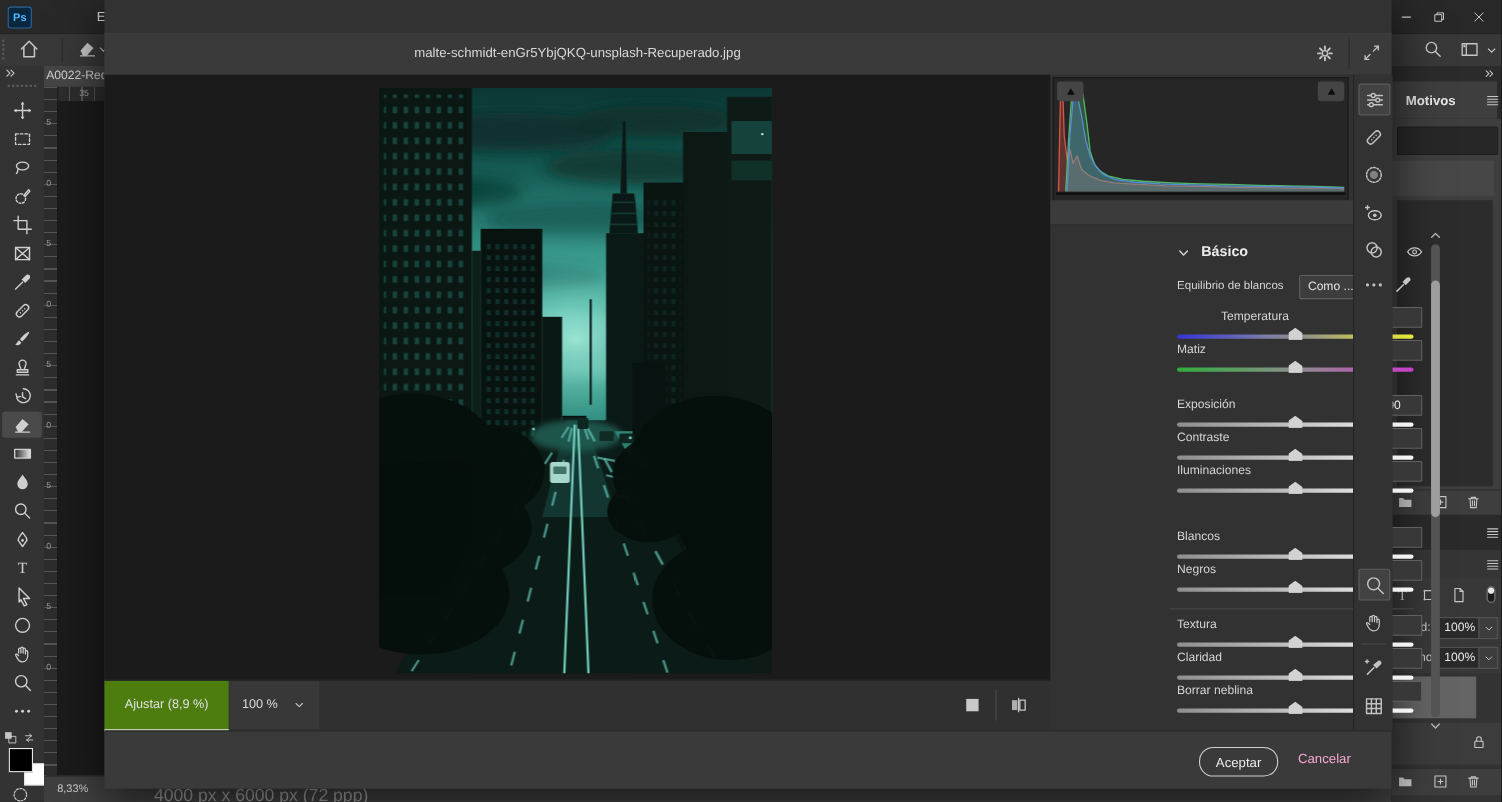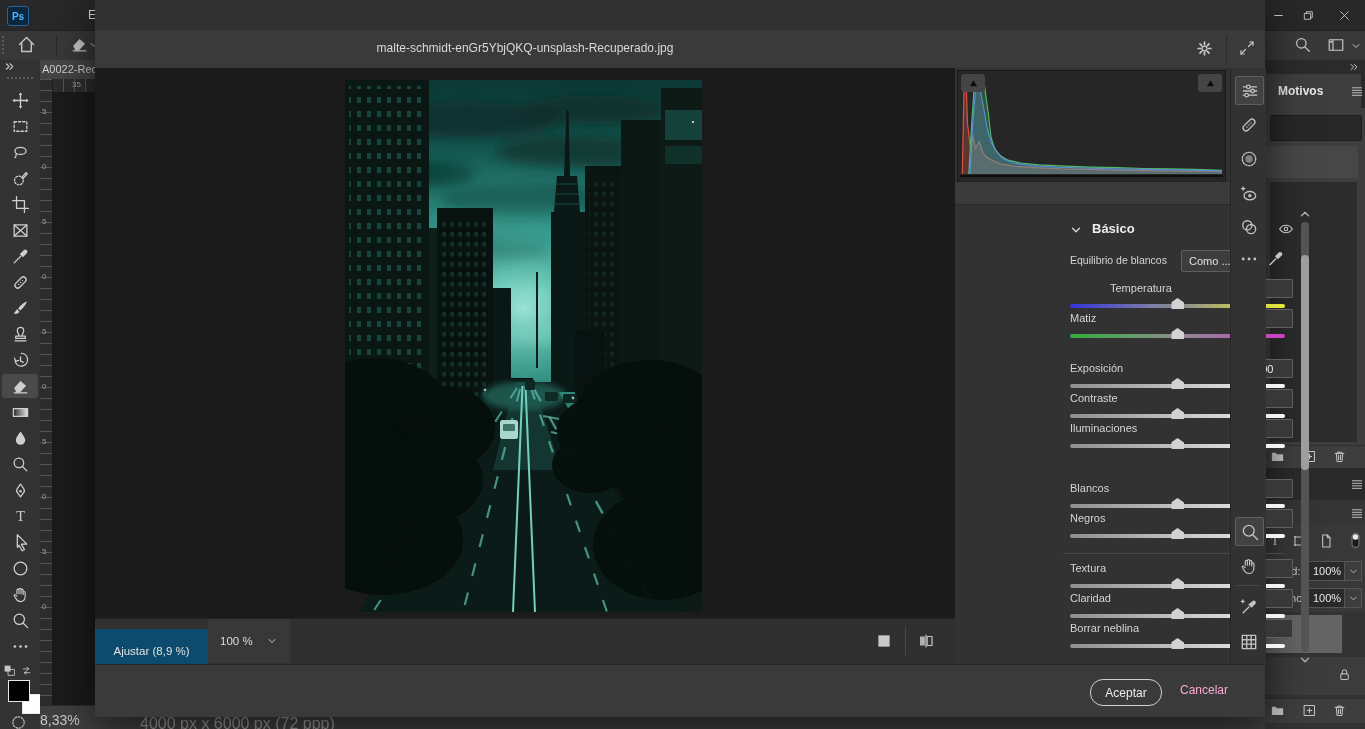--- a/index.html
+++ b/index.html
@@ -68,21 +68,21 @@
   .cr-slider{left:115px;width:215px;height:28px;}
   .track{left:0;top:22px;width:215px;height:4px;border-radius:2px;position:absolute;}
   .track-tonal{background:linear-gradient(to right,#8e8e8e,#f7f7f7);}
   .track-temperature{background:linear-gradient(to right,#3434d8,#7d7da6 38%,#8d8d8d 52%,#bdbd5e 75%,#e9e93a);}
   .track-tint{background:linear-gradient(to right,#2fae3c,#8d8d8d 50%,#c93fc9);}
   .thumb{position:absolute;left:50%;top:-6px;width:13px;height:11px;transform:translateX(-50%);
          background:#d2d2d2;clip-path:polygon(50% 0,100% 42%,100% 100%,0 100%,0 42%);}
   #wb-select{background:#3d3d3d;border:1px solid #5f5f5f;border-radius:2px;color:#e2e2e2;
              font-size:11px;display:flex;align-items:center;padding-left:7px;}
   #crw-zoombar{left:0;top:618px;width:860px;height:46px;background:#303030;border-top:1px solid #242424;}
-  #fit-tab{left:0;top:10px;width:113px;height:44px;background:#0c4a6e;color:#e0e0e0;font-size:11.5px;
+  #fit-tab{left:0;top:0;width:113px;height:44px;background:#4d7c0f;color:#e0e0e0;font-size:11.5px;
            display:flex;align-items:center;justify-content:center;border-bottom:2px solid #f0f0f0;}
   #zoom-box{left:113px;top:0;width:82px;height:44px;background:#383838;color:#dcdcdc;font-size:11.5px;
             display:flex;align-items:center;}
   #crw-footer{left:0;top:664px;width:1170px;height:52px;background:#3a3a3a;border-top:1px solid #282828;}
   #btn-ok{left:995px;top:14px;width:70px;height:25px;border:1.5px solid #cfcfcf;border-radius:13px;
           color:#ececec;font-size:12px;display:flex;align-items:center;justify-content:center;background:transparent;}
   #btn-cancel{left:1085px;top:18px;color:#f9a8d4;font-size:12px;}
   .divider-v{width:1px;background:#4a4a4a;position:absolute;}
   .swatch{position:absolute;border:1px solid #e8e8e8;}
 </style>
@@ -294,21 +294,21 @@
       <span class="abs rv-num" style="top: 248px;">5</span>
       <span class="abs rv-num" style="top: 303px;">0</span>
       <span class="abs rv-num" style="top: 358px;">5</span>
       <span class="abs rv-num" style="top: 413px;">0</span>
       <span class="abs rv-num" style="top: 468px;">5</span>
       <span class="abs rv-num" style="top: 523px;">0</span>
     </div>
   <div class="abs" id="canvas-sliver"></div>
 
   <div class="abs" id="ps-statusbar">
-    <span class="abs" style="left:0;top:6px;color:#c8c8c8;font-size:14px;text-align:right;">8,33%</span>
+    <span class="abs" style="left:12px;top:6px;color:#c8c8c8;font-size:10px;text-align:right;">8,33%</span>
     <span class="abs" style="left:100px;top:9px;color:#9a9a9a;font-size:16px;">4000 px x 6000 px (72 ppp)</span>
   </div>
 
   <div class="abs" id="ps-right">
     <div class="abs" style="left:0;top:0;width:100px;height:30px;background:#282828;">
       <div class="abs winctl" style="left:2px;">
           <svg viewBox="0 0 24 24" width="13" height="13" fill="none" stroke="currentColor" stroke-width="1.6" stroke-linecap="round" stroke-linejoin="round">
             <path d="M5 12h14" stroke-width="2"></path>
           </svg>
         </div>

